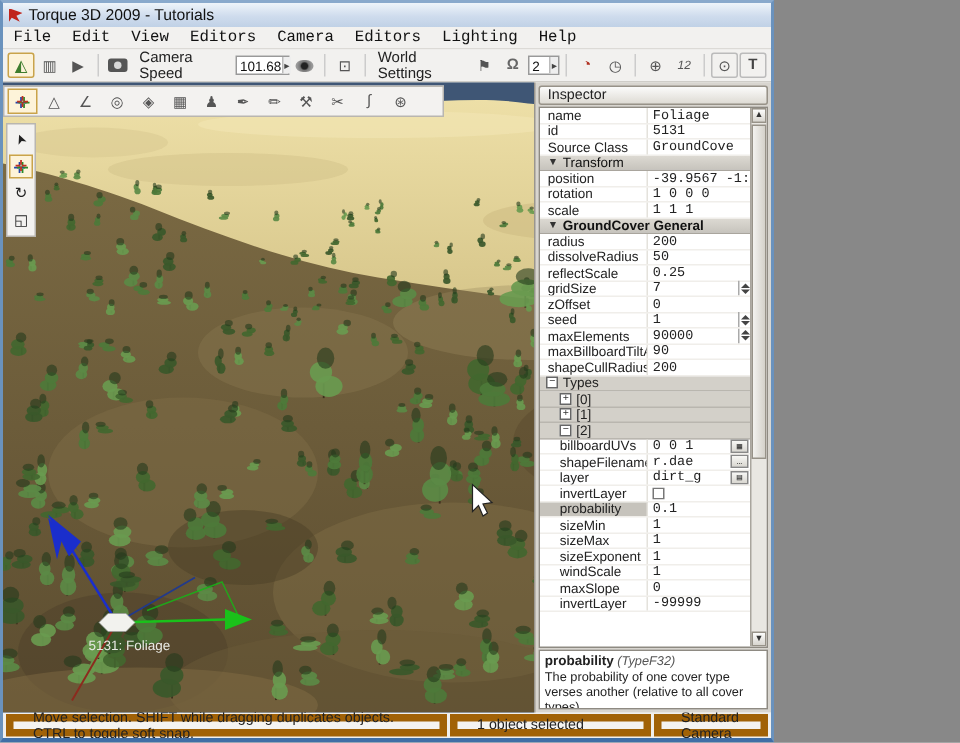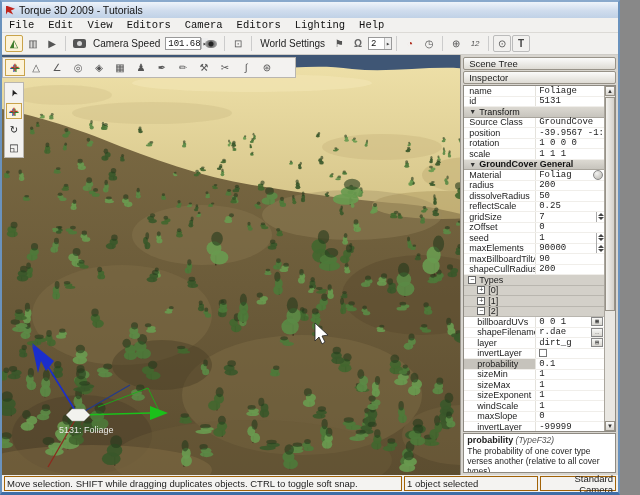--- a/index.html
+++ b/index.html
@@ -1,34 +1,34 @@
 <!DOCTYPE html>
 <html><head>
 <meta charset="utf-8">
 <style>
   * { margin:0; padding:0; box-sizing:border-box; }
   html,body { background:#888; }
   .window{
-    width:620px;height:495px;
+    width:516px;height:495px;
     border-left:2px solid #6a92bd;border-right:2px solid #6a92bd;
     border-top:2px solid #89a9cc;border-bottom:3px solid #3f6ea6;
     background:#ffffff;display:flex;flex-direction:column;
     font-family:"Liberation Sans",sans-serif;position:relative;overflow:hidden;
   }
   .titlebar{height:16px;background:linear-gradient(#eef4fa,#cfdced 55%,#c0d1e6);
     display:flex;align-items:center;gap:4px;padding:0 4px;font-size:10.5px;color:#111;}
   .applogo{width:9px;height:9px;background:#c0251c;clip-path:polygon(0 0,100% 35%,55% 55%,80% 100%,20% 70%,0 100%);}
   .menubar{height:15px;display:flex;align-items:flex-start;font-size:10.5px;background:#f2f1ef;border-bottom:1px solid #dcdad6;color:#111;font-family:Liberation Mono, monospace;}
   .menuitem{padding:0 7px;height:100%;display:flex;align-items:center;}
   .toolbar{height:22px;display:flex;align-items:center;font-size:10px;gap:1px;padding:0 3px;background:#f2f1ef;border-bottom:1px solid #cfcdc8;color:#333;}
   .tbtn{min-width:18px;height:17px;display:flex;align-items:center;justify-content:center;color:#555;border:1px solid transparent;border-radius:2px;font-size:10px;}
   .tbtn.active{border:1px solid #c9a34a;background:#fdf3d9;}
   .tsep{width:1px;height:15px;background:#ccc;margin:0 3px;}
   .tlabel{padding:0 4px;color:#222;}
-  .tfield{height:13px;background:#fff;border:1px solid #999;display:flex;align-items:center;font-size:9px;padding-left:2px;color:#111;font-family:Liberation Mono, monospace;}
+  .tfield{height:13px;background:#fff;border:1px solid #999;display:flex;align-items:center;font-size:9px;padding-left:2px;color:#111;}
   .tfield .farrow{margin-left:auto;border-left:1px solid #bbb;font-size:7px;color:#444;padding:0 1px;background:#eee;height:100%;display:flex;align-items:center;}
   .camera-shape{width:13px;height:9px;background:#555;border-radius:2px;position:relative;display:inline-block;}
   .camera-shape::after{content:"";position:absolute;left:4px;top:2px;width:5px;height:5px;border-radius:50%;background:#d8d8d8;}
   .eye-shape{width:12px;height:8px;border-radius:50%/60%;background:radial-gradient(circle at 50% 50%, #222 2px, #777 3px, #999 5px);display:inline-block;}
   [data-name="scene-editor-icon"]{color:#3f7d2d;font-size:11px;}
   [data-name="play-icon"]{border-radius:50%;}
   [data-name="clock-red-icon"]{color:#b03020;}
   [data-name="magnet-icon"]{font-weight:bold;color:#666;}
   [data-name="grid-12-icon"]{font-size:8px;font-style:italic;}
   [data-name="text-tool-icon"]{font-weight:bold;color:#444;border:1px solid #bbb;}
@@ -65,21 +65,21 @@
   .mini{width:12px;height:9px;border:1px solid #888;background:linear-gradient(#f7f7f5,#d9d7d1);font-size:6px;line-height:7px;text-align:center;color:#333;flex:none;margin-left:auto;margin-right:1px;}
   .mini.globe{width:10px;height:10px;border-radius:50%;background:radial-gradient(circle at 35% 30%,#f2f2f0,#b6b4ae);}
   .chk{width:8px;height:8px;border:1px solid #777;background:#fff;flex:none;}
   .scroll{width:11px;background:#e9e7e2;border-left:1px solid #a9a59d;position:relative;flex:none;}
   .sbtn{position:absolute;left:0;width:100%;height:10px;background:linear-gradient(#fcfcfb,#d8d5cf);border:1px solid #979288;font-size:6px;text-align:center;line-height:8px;color:#333;}
   .sthumb{position:absolute;left:0;top:11px;width:100%;height:62%;background:linear-gradient(90deg,#f3f2ef,#d4d1ca);border:1px solid #979288;}
   .desc{height:40px;background:#fff;border:1px solid #8e8a82;font-size:8.5px;padding:1px 3px;line-height:1.2;color:#222;overflow:hidden;}
   .desc b{font-size:9px;}
   .desc i{color:#555;}
   .statusbar{height:17px;display:flex;font-size:9.5px;background:#f0efed;gap:2px;padding:1px 2px;color:#222;}
-  .cell{border:1px solid #a16207;background:#f4f3f1;display:flex;align-items:center;padding:0 2px;text-align:right;}
+  .cell{border:5px solid #a16207;background:#f4f3f1;display:flex;align-items:center;padding:0 13px;}
   .cell.msg{flex:1;}
   .cell.selcount{width:134px;}
   .cell.cam{width:76px;justify-content:center;}
 </style>
 </head>
 <body>
 
 <div class="window" data-name="app-window">
 
   <div class="titlebar" data-name="title-bar">
@@ -1317,46 +1317,45 @@
         <span class="vbtn" data-name="select-tool">
             <span>➤</span>
           </span>
         <span class="vbtn active" data-name="move-tool">✛</span>
         <span class="vbtn" data-name="rotate-tool">↻</span>
         <span class="vbtn" data-name="scale-tool">◱</span>
       </div>
     </div>
 
     <div class="rightpanel" data-name="right-panel">
-      <div class="rollout" data-name="scene-tree-header">Scene Tree</div>
       <div class="rollout" data-name="inspector-header">Inspector</div>
       <div class="insp-list" data-name="inspector-list-container">
         <div class="rows" data-name="inspector-list">
             <div class="row field" data-name="property-row-name">
               <span class="lab" data-name="property-label">name</span>
               <span class="val" data-name="property-value">
                 <span class="vtext" data-name="value-text">Foliage</span>
               </span>
             </div>
             <div class="row field" data-name="property-row-id">
               <span class="lab" data-name="property-label">id</span>
               <span class="val" data-name="property-value">
                 <span class="vtext" data-name="value-text">5131</span>
               </span>
             </div>
+            <div class="row field" data-name="property-row-SourceClass">
+              <span class="lab" data-name="property-label">Source Class</span>
+              <span class="val" data-name="property-value">
+                <span class="vtext" data-name="value-text">GroundCove</span>
+              </span>
+            </div>
             <div class="row section" data-name="section-Transform" style="padding-left: 5px;">
               <span class="arr" data-name="collapse-arrow-icon">▼</span>
               <span data-name="section-label">Transform</span>
             </div>
-            <div class="row field" data-name="property-row-SourceClass">
-              <span class="lab" data-name="property-label">Source Class</span>
-              <span class="val" data-name="property-value">
-                <span class="vtext" data-name="value-text">GroundCove</span>
-              </span>
-            </div>
             <div class="row field" data-name="property-row-position">
               <span class="lab" data-name="property-label">position</span>
               <span class="val" data-name="property-value">
                 <span class="vtext" data-name="value-text">-39.9567 -1:</span>
               </span>
             </div>
             <div class="row field" data-name="property-row-rotation">
               <span class="lab" data-name="property-label">rotation</span>
               <span class="val" data-name="property-value">
                 <span class="vtext" data-name="value-text">1 0 0 0</span>
@@ -1364,27 +1363,20 @@
             </div>
             <div class="row field" data-name="property-row-scale">
               <span class="lab" data-name="property-label">scale</span>
               <span class="val" data-name="property-value">
                 <span class="vtext" data-name="value-text">1 1 1</span>
               </span>
             </div>
             <div class="row section" data-name="section-GroundCoverGeneral" style="padding-left: 5px; font-weight: bold;">
               <span class="arr" data-name="collapse-arrow-icon">▼</span>
               <span data-name="section-label">GroundCover General</span>
-            </div>
-            <div class="row field" data-name="property-row-Material">
-              <span class="lab" data-name="property-label">Material</span>
-              <span class="val" data-name="property-value">
-                <span class="vtext" data-name="value-text">Foliag</span>
-                <span class="mini globe" data-name="material-globe-icon"></span>
-              </span>
             </div>
             <div class="row field" data-name="property-row-radius">
               <span class="lab" data-name="property-label">radius</span>
               <span class="val" data-name="property-value">
                 <span class="vtext" data-name="value-text">200</span>
               </span>
             </div>
             <div class="row field" data-name="property-row-dissolveRadius">
               <span class="lab" data-name="property-label">dissolveRadius</span>
               <span class="val" data-name="property-value">

